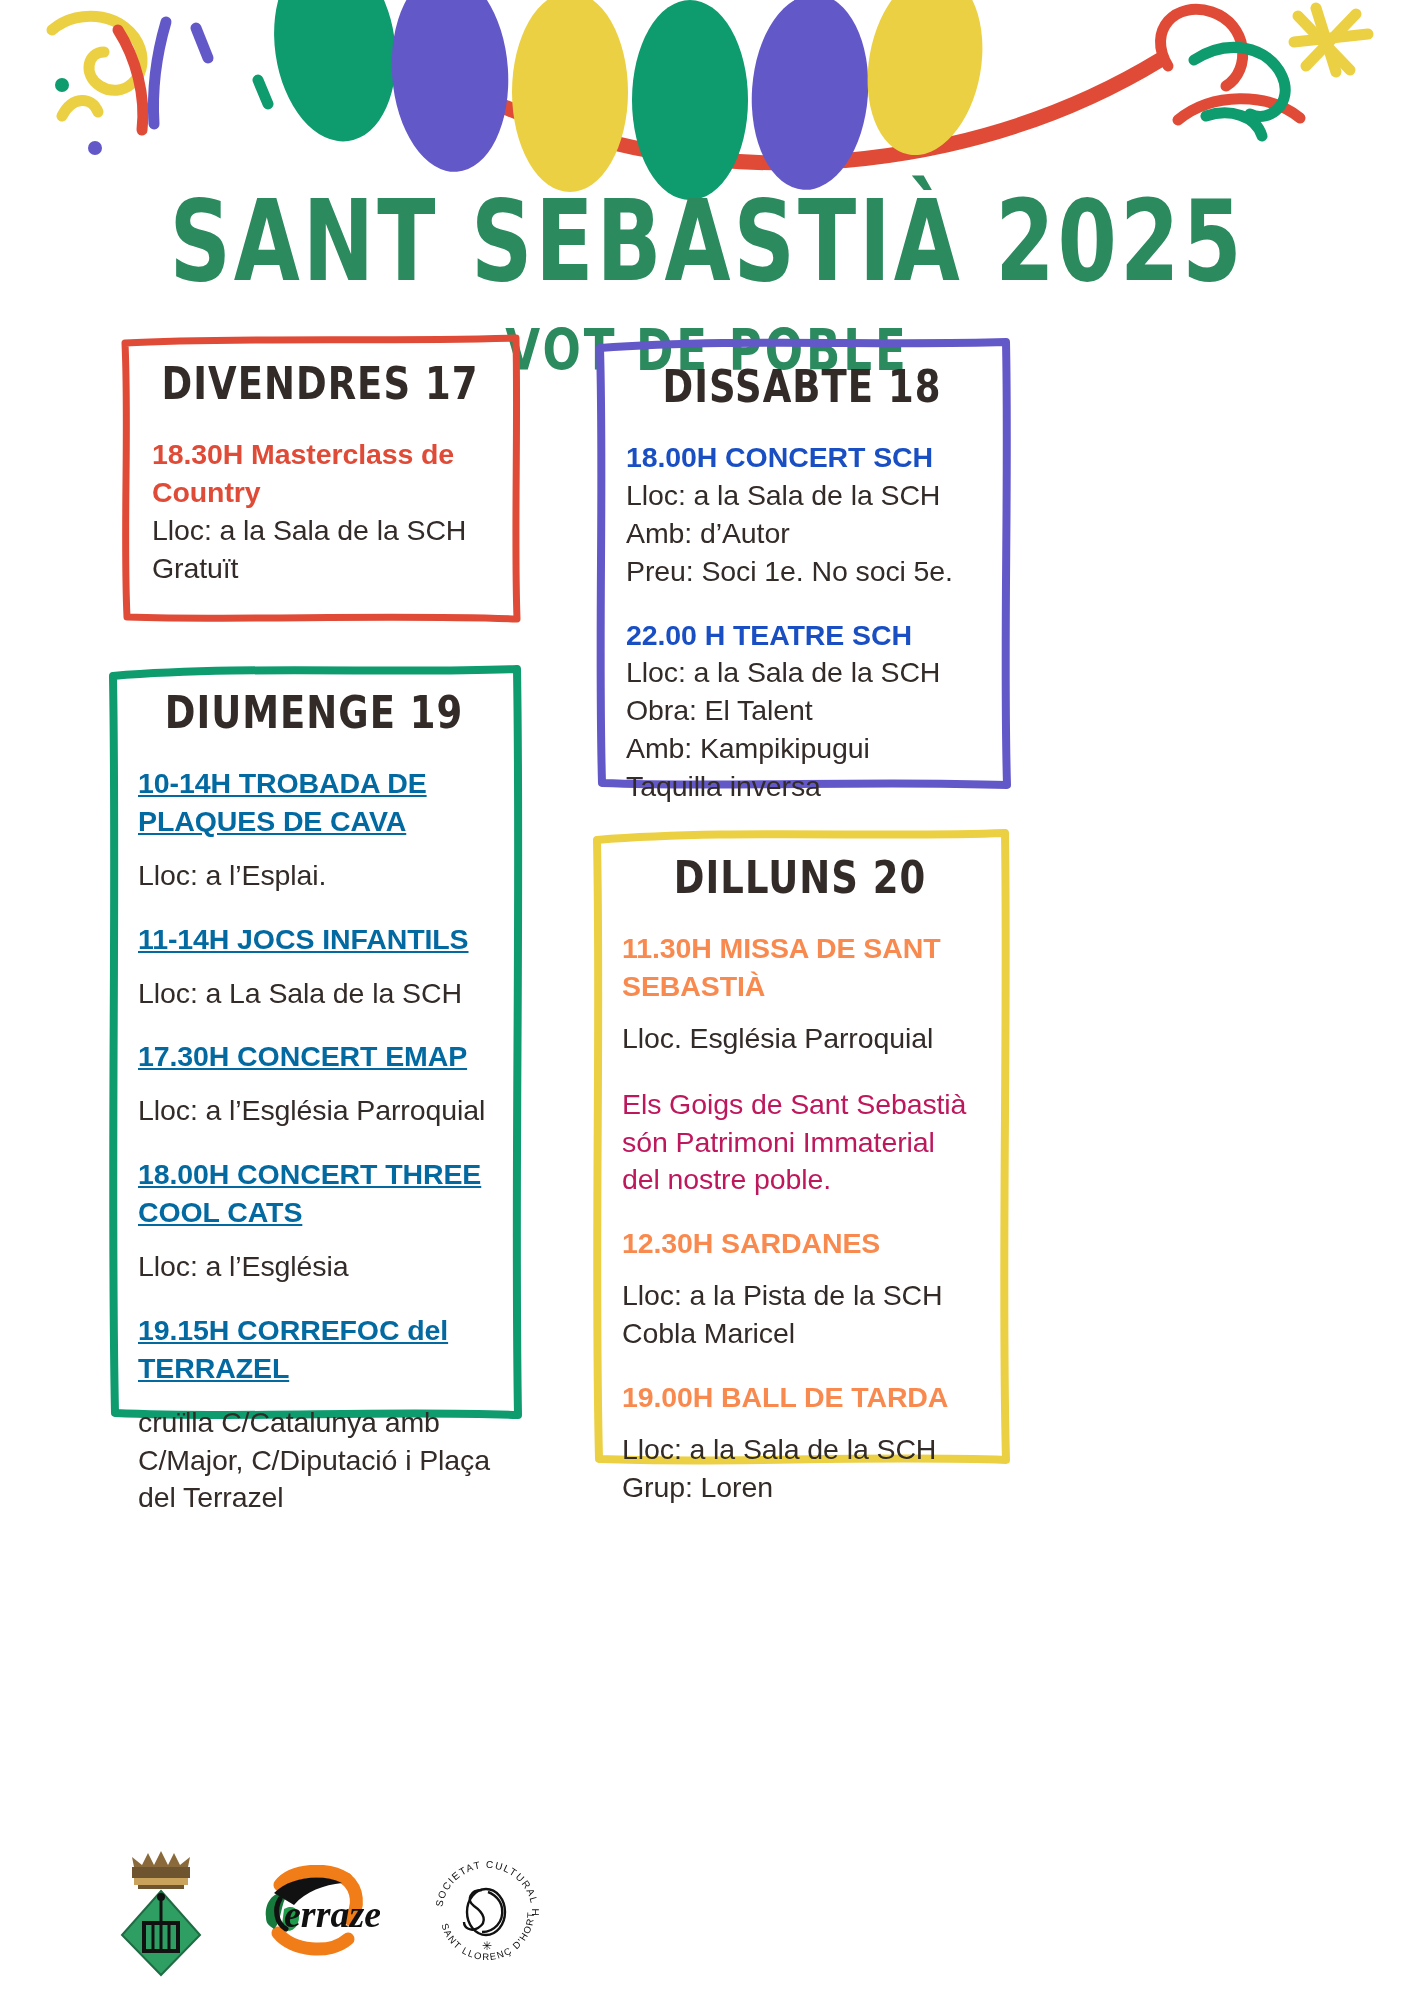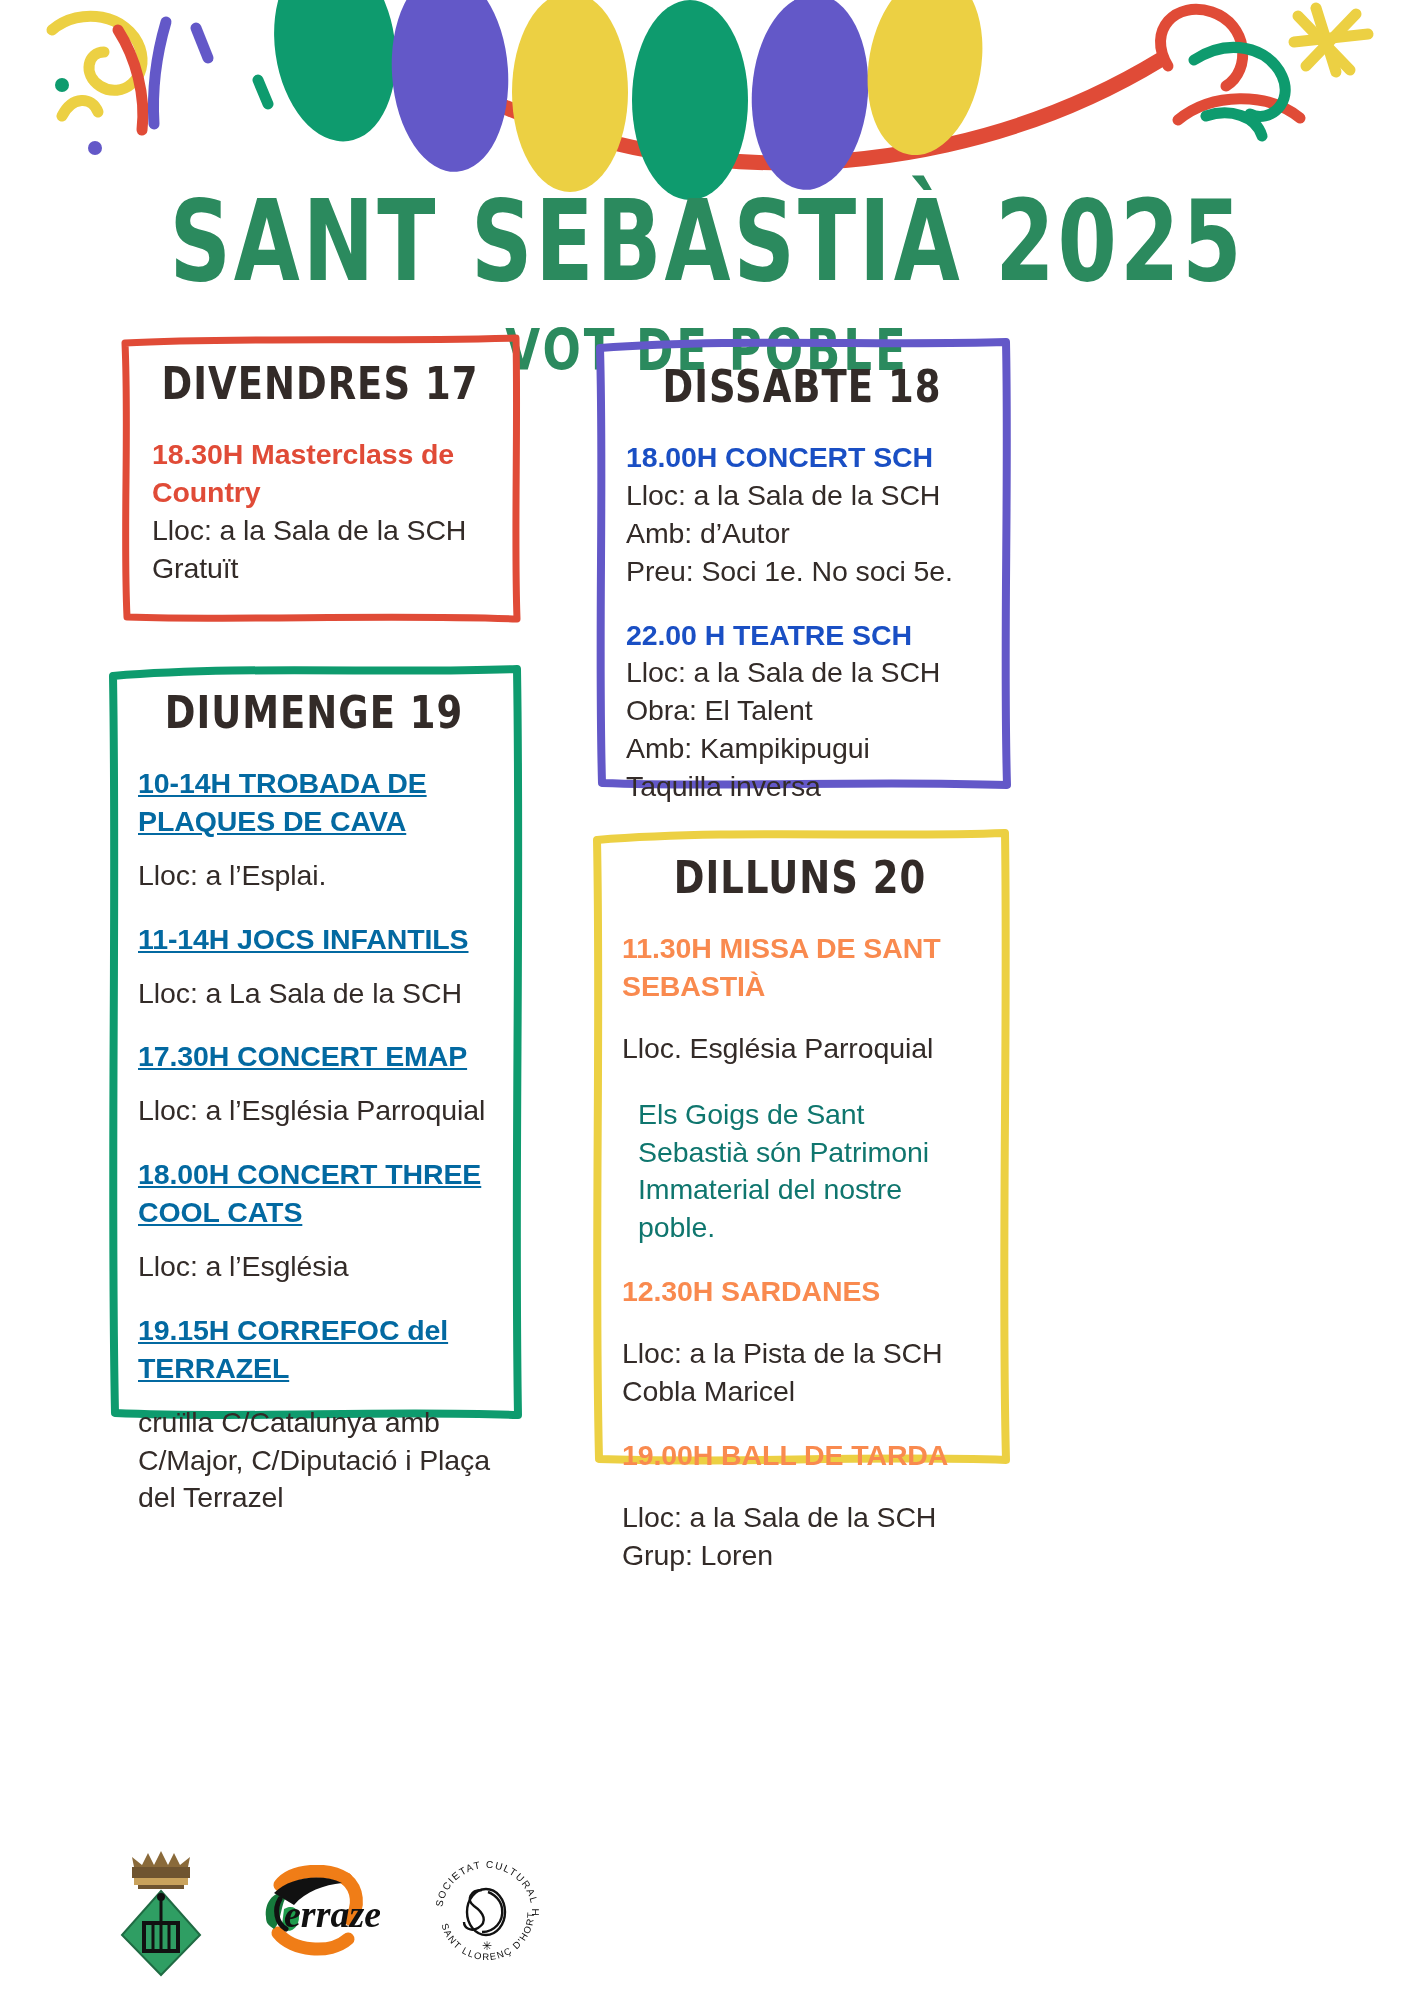--- a/index.html
+++ b/index.html
@@ -97,23 +97,22 @@
   }
   .ev-body {
     font-size: 28.5px;
     line-height: 1.33;
     color: #332b28;
     letter-spacing: -0.1px;
   }
   .ev-note {
     font-size: 28.5px;
     line-height: 1.33;
-    color: #0f766e;
+    color: #be185d;
     letter-spacing: -0.1px;
-    margin-left: 16px;
   }
 
   
   #card-divendres  { left: 118px;  top: 333px;  width: 404px;  height: 293px; }
   #card-dissabte   { left: 592px;  top: 336px;  width: 420px;  height: 455px; }
   #card-diumenge   { left: 104px;  top: 662px;  width: 420px;  height: 760px; }
   #card-dilluns    { left: 588px;  top: 827px;  width: 424px;  height: 640px; }
 
   #card-divendres .ev-title { color: #e04b37; }
   #card-dissabte  .ev-title { color: #1a4fc4; }
@@ -122,21 +121,21 @@
 
   #card-dissabte .ev,
   #card-diumenge .ev,
   #card-dilluns  .ev { margin-bottom: 26px; }
   #card-dissabte .ev:last-child,
   #card-diumenge .ev:last-child,
   #card-dilluns  .ev:last-child { margin-bottom: 0; }
 
   #card-dissabte .ev-body { margin-top: 0; }
   #card-diumenge .ev-body { margin-top: 16px; }
-  #card-dilluns  .ev-body { margin-top: 24px; }
+  #card-dilluns  .ev-body { margin-top: 14px; }
 
   #card-dilluns .ev-note { margin-top: 28px; }
 
   
   .logos {
     position: absolute;
     left: 118px;
     top: 1843px;
     width: 430px;
     height: 140px;

